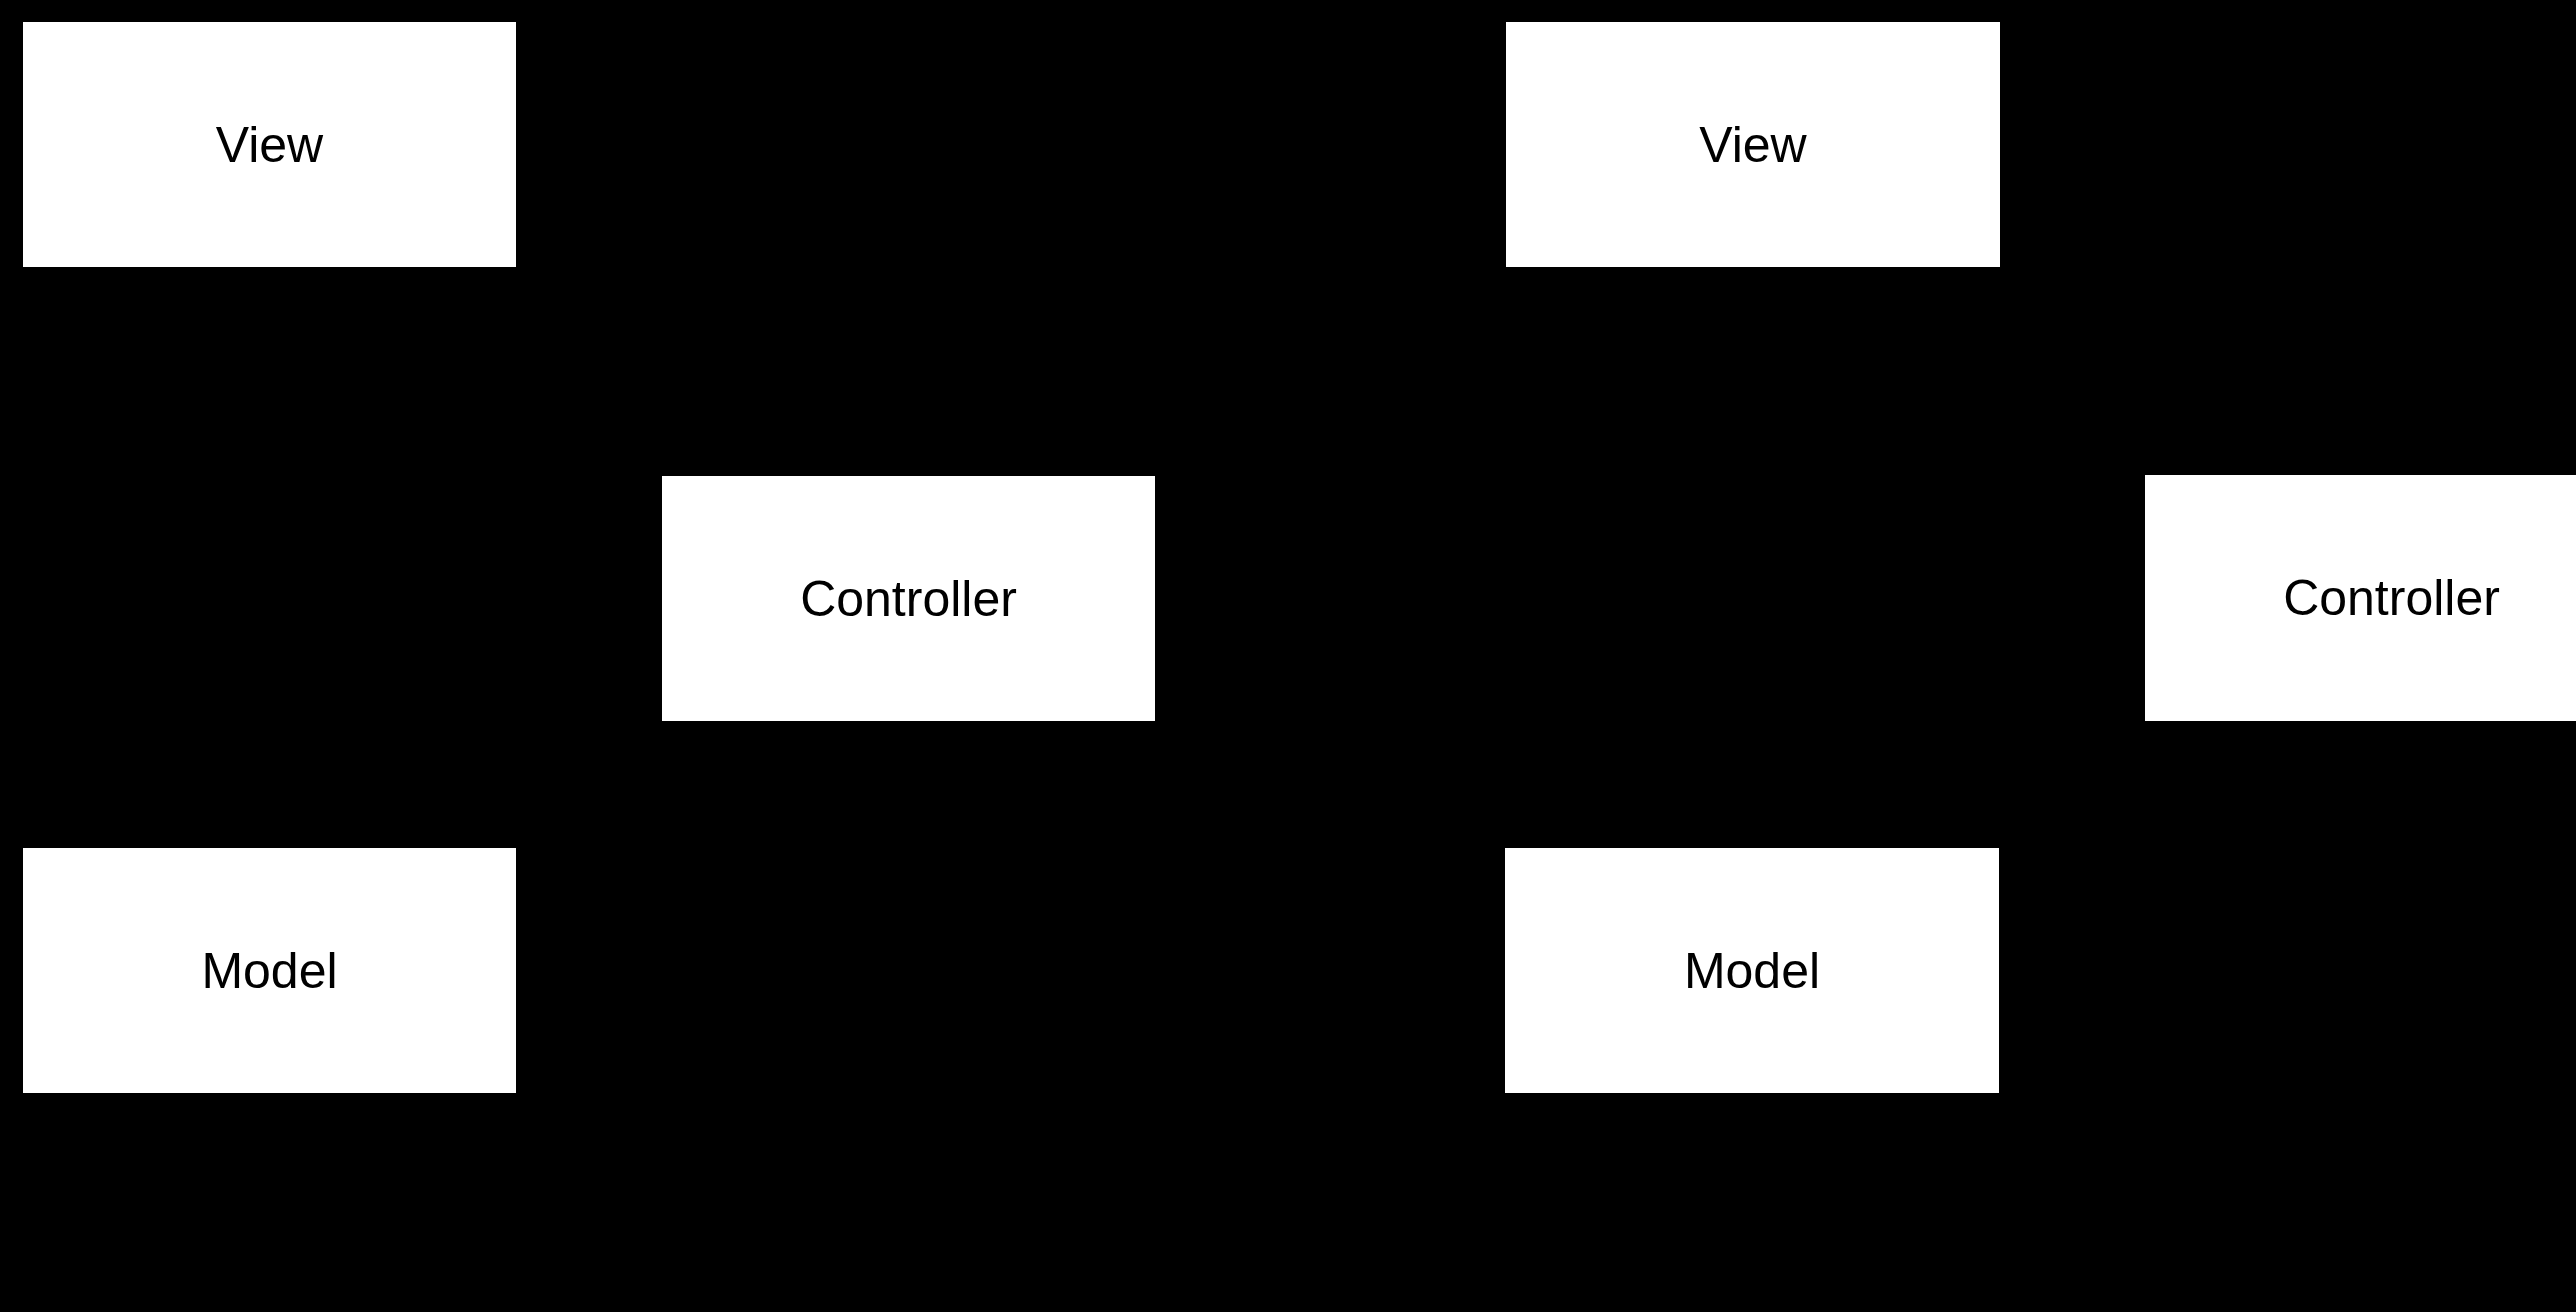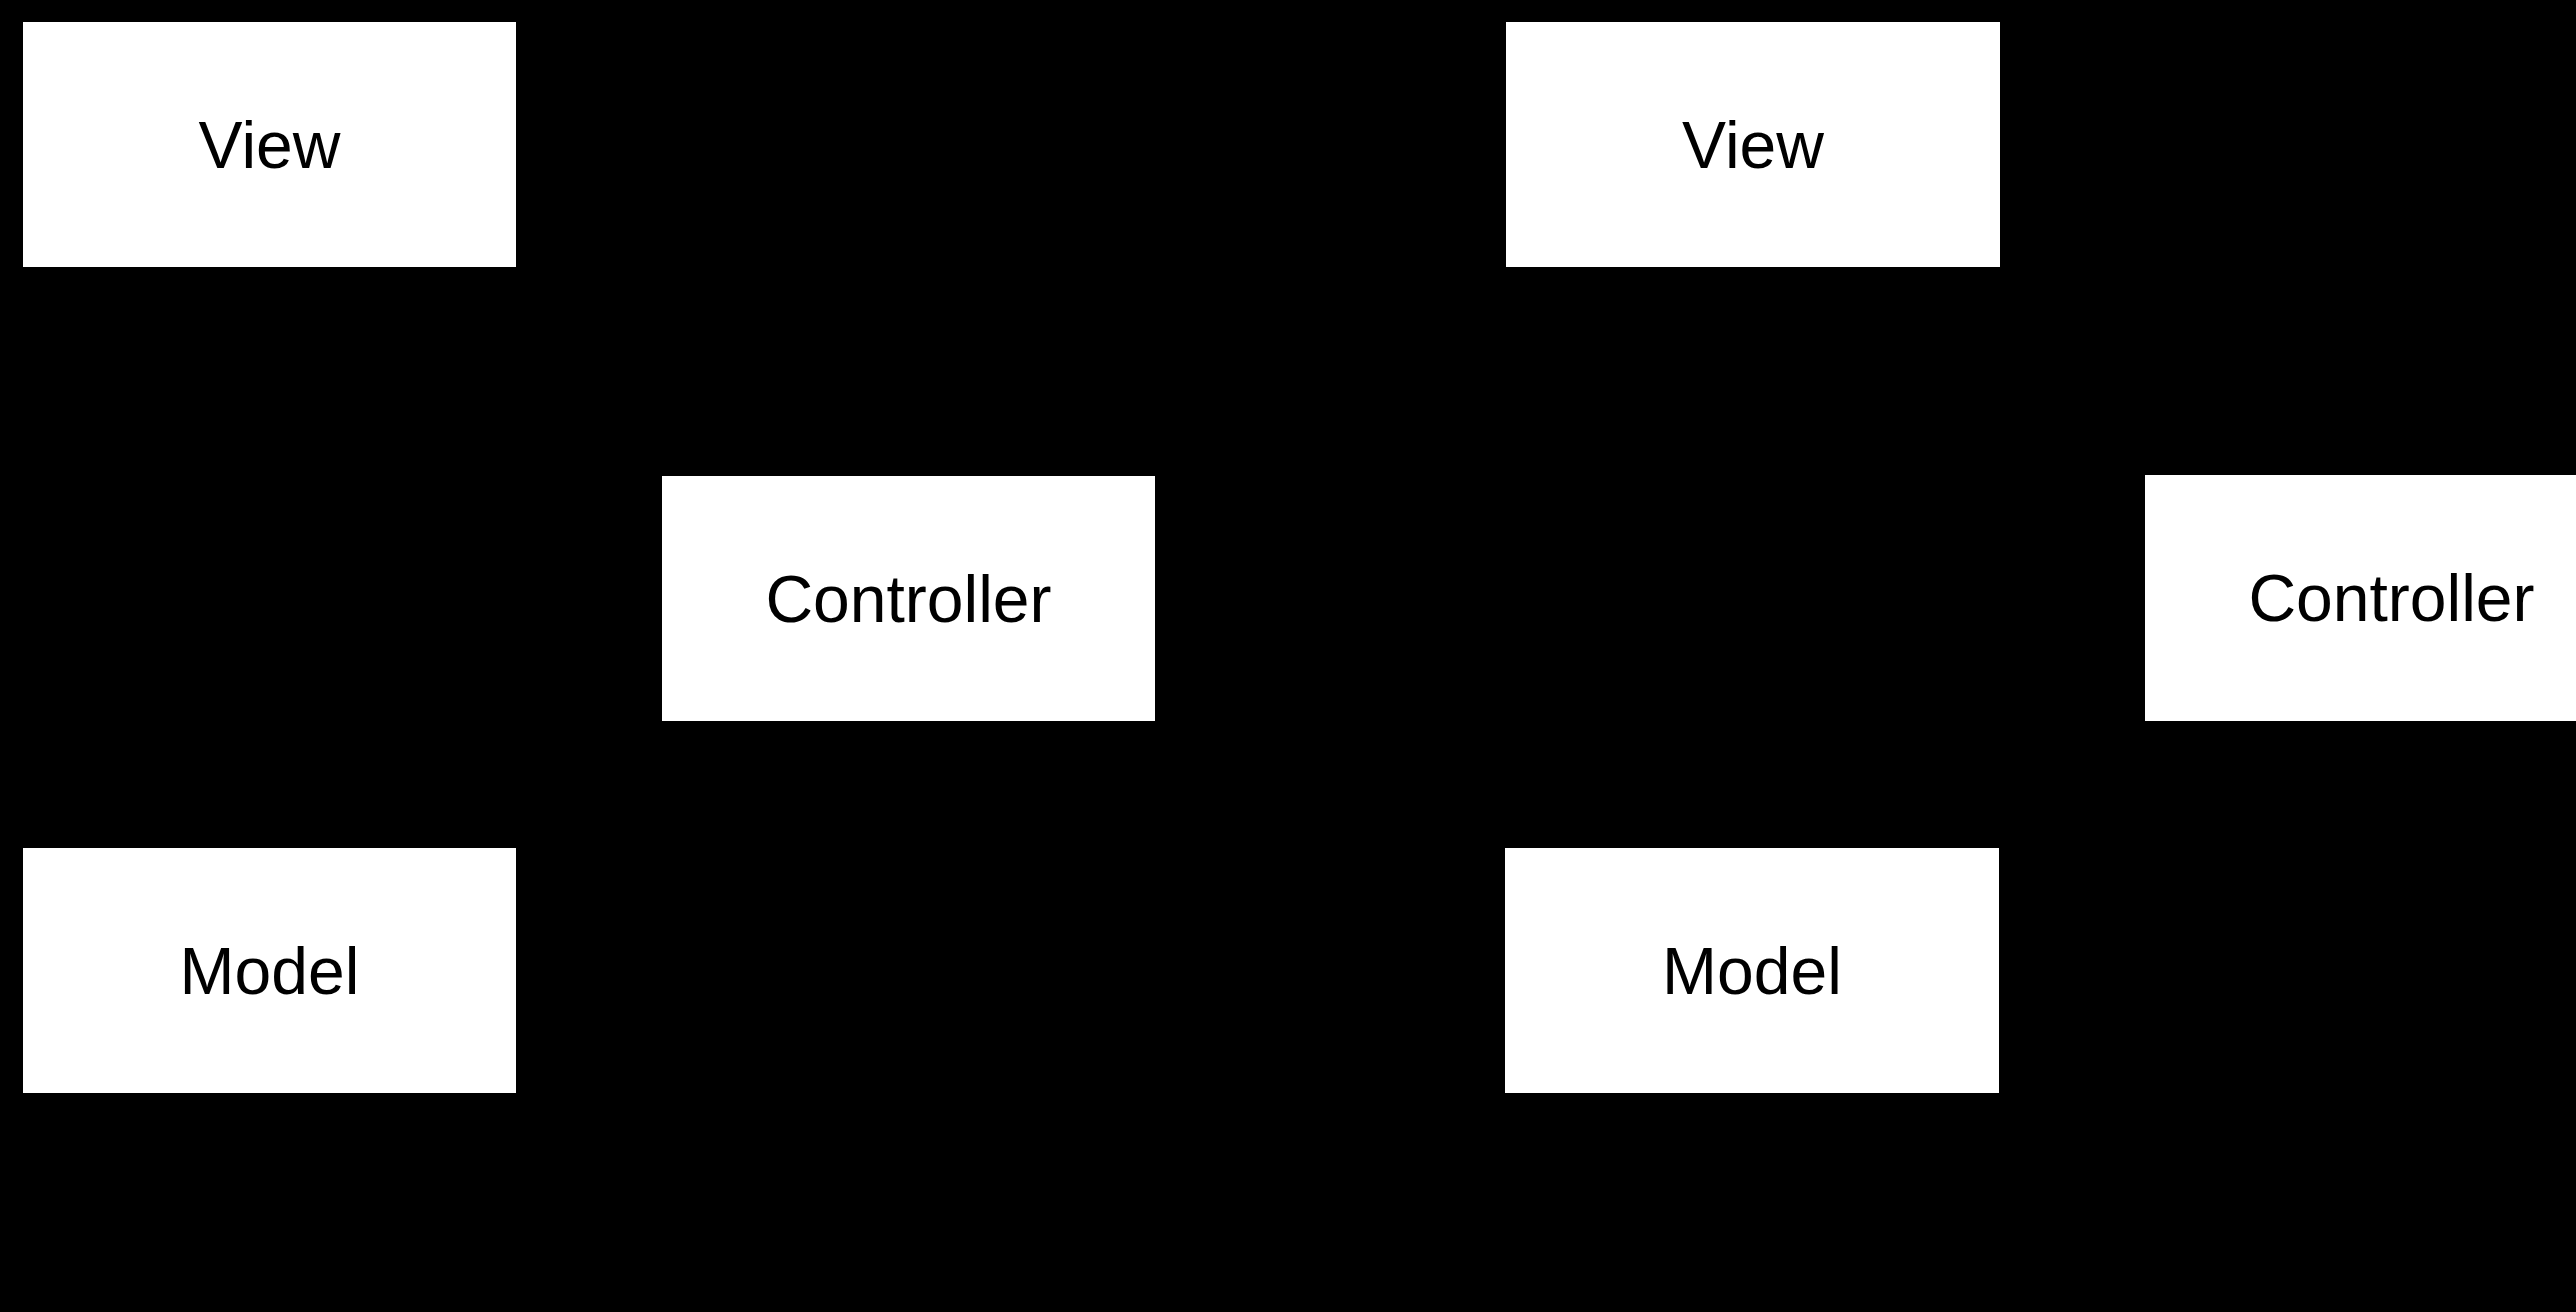--- a/index.html
+++ b/index.html
@@ -14,21 +14,21 @@
     overflow: hidden;
     font-family: "Liberation Sans", sans-serif;
   }
   .diagram-box {
     position: absolute;
     background: var(--box-fill, #ffffff);
     color: var(--box-text, #000000);
     display: flex;
     align-items: center;
     justify-content: center;
-    font-size: 66px;
+    font-size: 50px;
     line-height: normal;
     white-space: nowrap;
   }
   #box-left-view        { left: 23px;   top: 22px;   width: 493px; height: 245px; }
   #box-left-controller  { left: 662px; top: 476px;  width: 493px; height: 245px; }
   #box-left-model       { left: 23px;   top: 848px; width: 493px; height: 245px; }
   #box-right-view       { left: 1506px; top: 22px;   width: 494px; height: 245px; }
   #box-right-controller { left: 2145px; top: 475px;  width: 493px; height: 246px; }
   #box-right-model      { left: 1505px; top: 848px; width: 494px; height: 245px; }
 </style>

